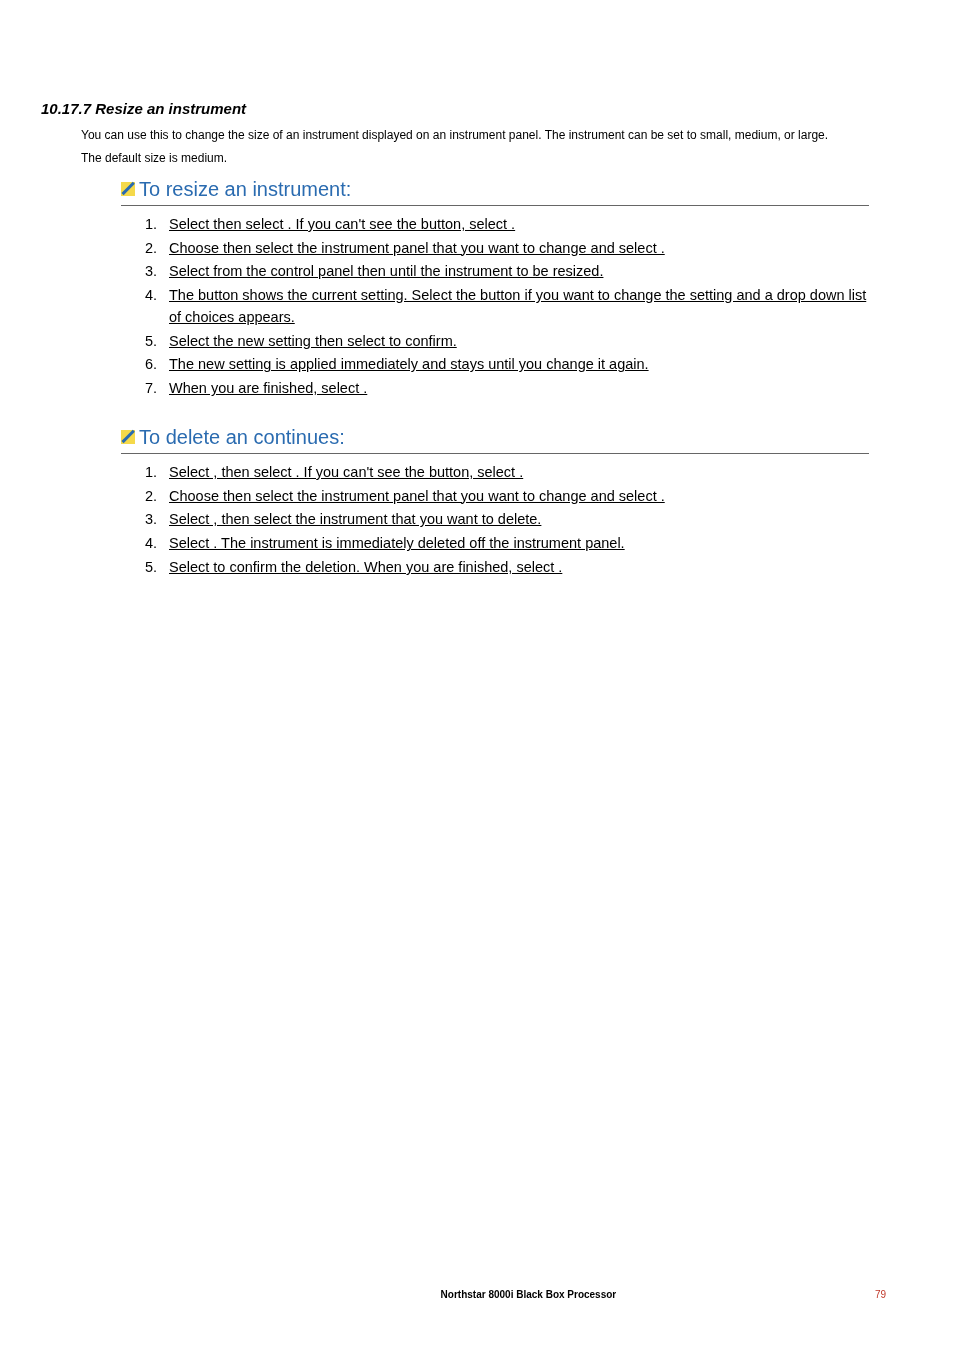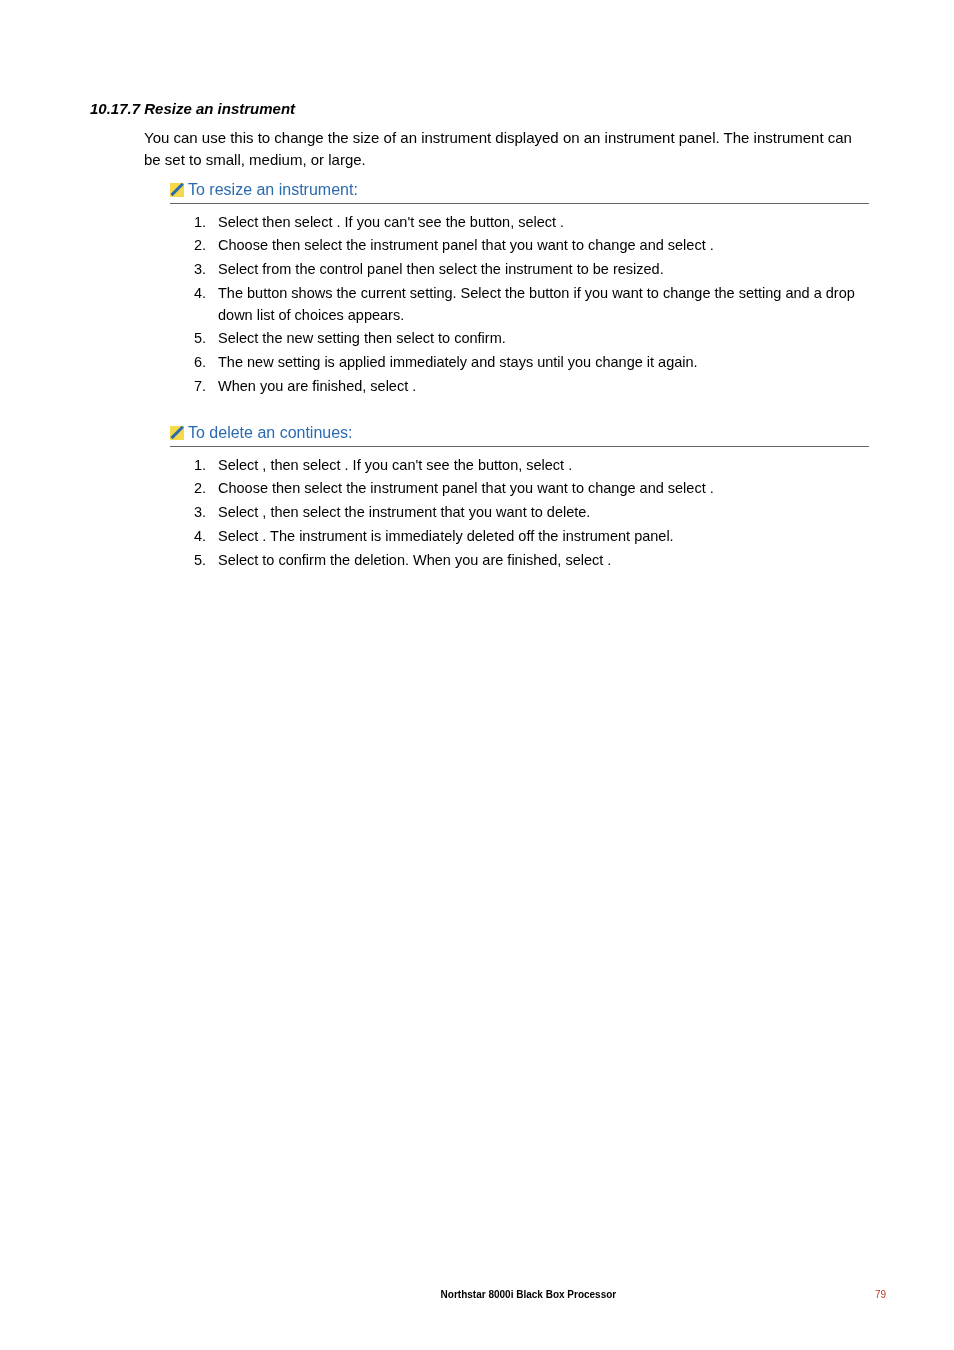--- a/index.html
+++ b/index.html
@@ -9,38 +9,38 @@
   }
   body {
     font-family: "Segoe UI", Arial, sans-serif;
     background: #ffffff;
     width: 954px;
     height: 1350px;
     position: relative;
     color: #000;
   }
   .content {
-    padding: 100px 85px 0 90px;
+    padding: 100px 85px 0 41px;
   }
   .section-heading {
     font-weight: bold;
     font-style: italic;
     font-size: 15px;
     color: #000;
     margin-bottom: 10px;
   }
   .body-text {
-    font-size: 15px;
+    font-size: 12px;
     line-height: 1.45;
-    margin-left: 54px;
+    margin-left: 40px;
     margin-bottom: 6px;
     color: #000;
   }
   .procedure-heading {
-    font-size: 16px;
+    font-size: 20px;
     color: #2a6bb0;
     margin-left: 80px;
     margin-top: 10px;
     margin-bottom: 4px;
     display: flex;
     align-items: center;
   }
   .procedure-heading .bar {
     display: inline-block;
     width: 14px;
@@ -67,20 +67,21 @@
   }
   .ordered-list {
     margin-left: 120px;
     font-size: 14.5px;
     line-height: 1.5;
     color: #000;
   }
   .ordered-list li {
     margin-bottom: 2px;
     padding-left: 8px;
+    text-decoration: underline;
   }
   .section-gap {
     margin-top: 26px;
   }
   .footer {
     position: absolute;
     bottom: 50px;
     left: 17px;
     width: 100%;
     padding: 0 85px;
@@ -100,31 +101,32 @@
   }
 </style>
 </head>
 <body>
 
 <div class="content">
 
   <div class="section-heading">10.17.7 Resize an instrument</div>
 
   <p class="body-text">You can use this to change the size of an instrument displayed on an instrument panel. The instrument can be set to small, medium, or large.</p>
+  <p class="body-text">The default size is medium.</p>
 
   <div class="procedure-heading">
     <span class="bar"></span>
     <span>To resize an instrument:</span>
   </div>
   <hr class="hr-line">
 
   <ol class="ordered-list">
     <li>Select             then select                    . If you can't see the                   button, select            .</li>
     <li>Choose                       then select the instrument panel that you want to change and select             .</li>
-    <li>Select           from the control panel then select the instrument to be resized.</li>
+    <li>Select           from the control panel then until the instrument to be resized.</li>
     <li>The                              button shows the current setting. Select the button if you want to change the setting and a drop down list of choices appears.</li>
     <li>Select the new setting then select                        to confirm.</li>
     <li>The new setting is applied immediately and stays until you change it again.</li>
     <li>When you are finished, select           .</li>
   </ol>
 
   <div class="section-gap"></div>
 
 
 

